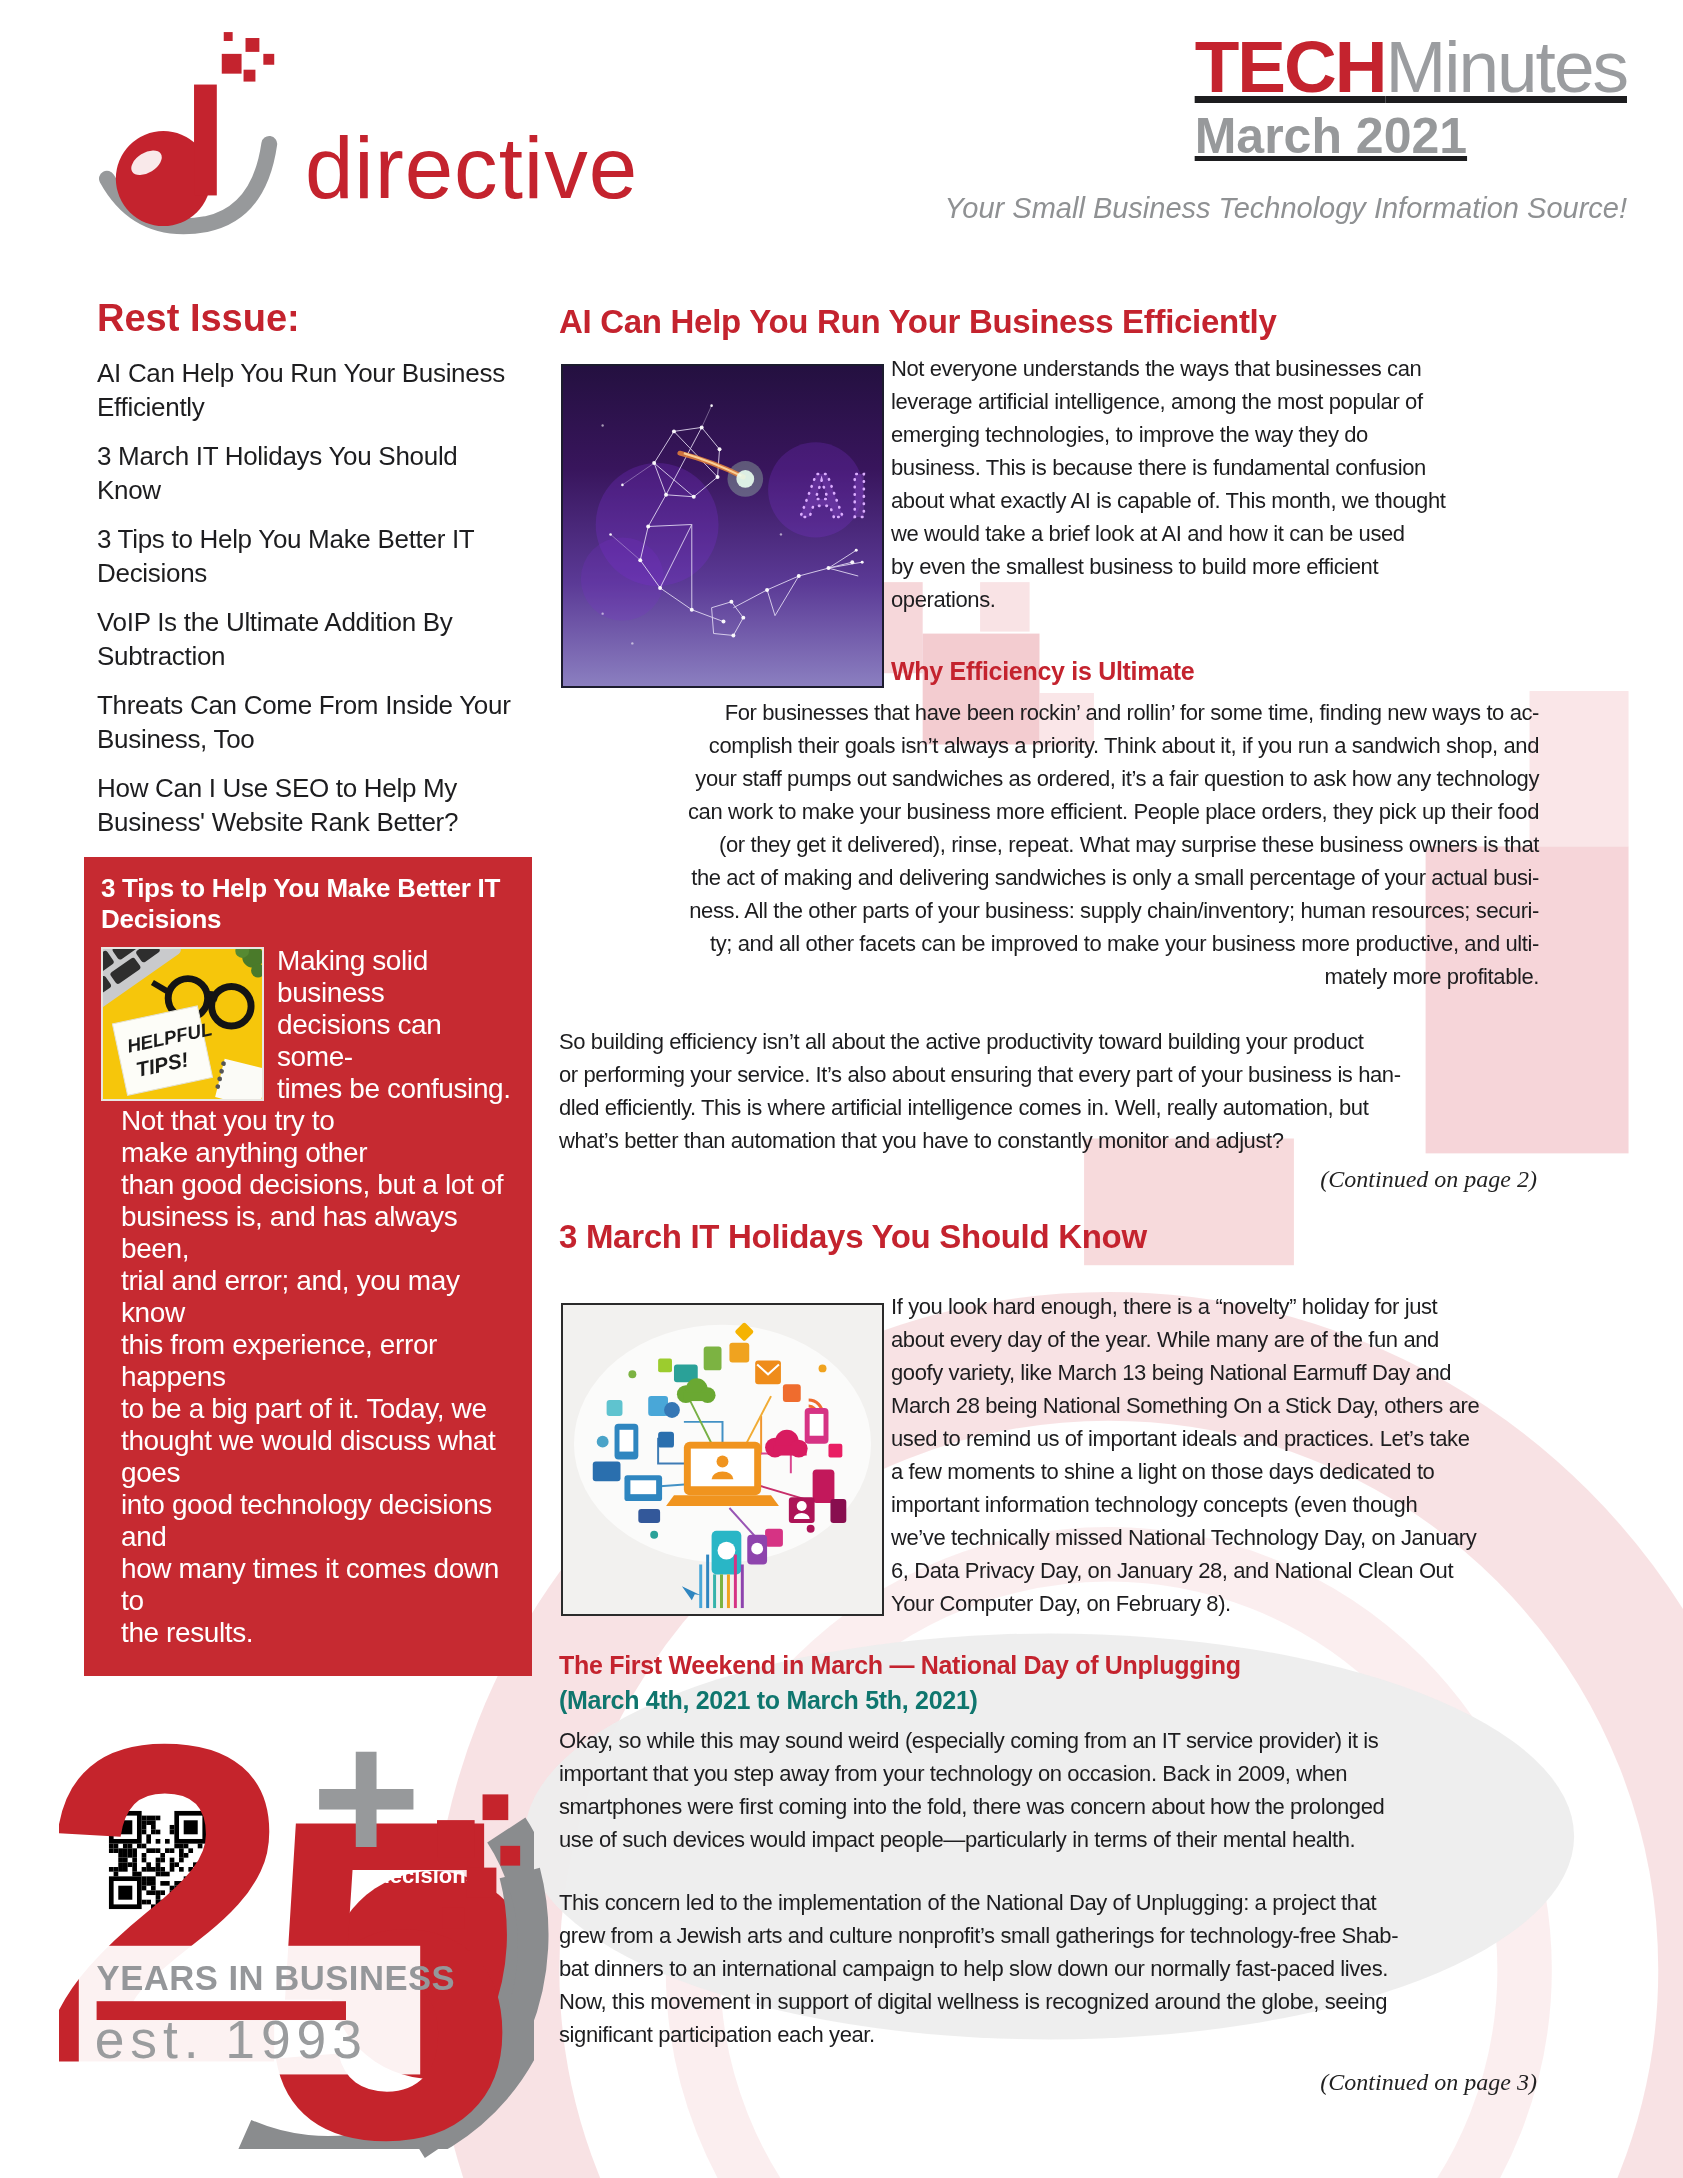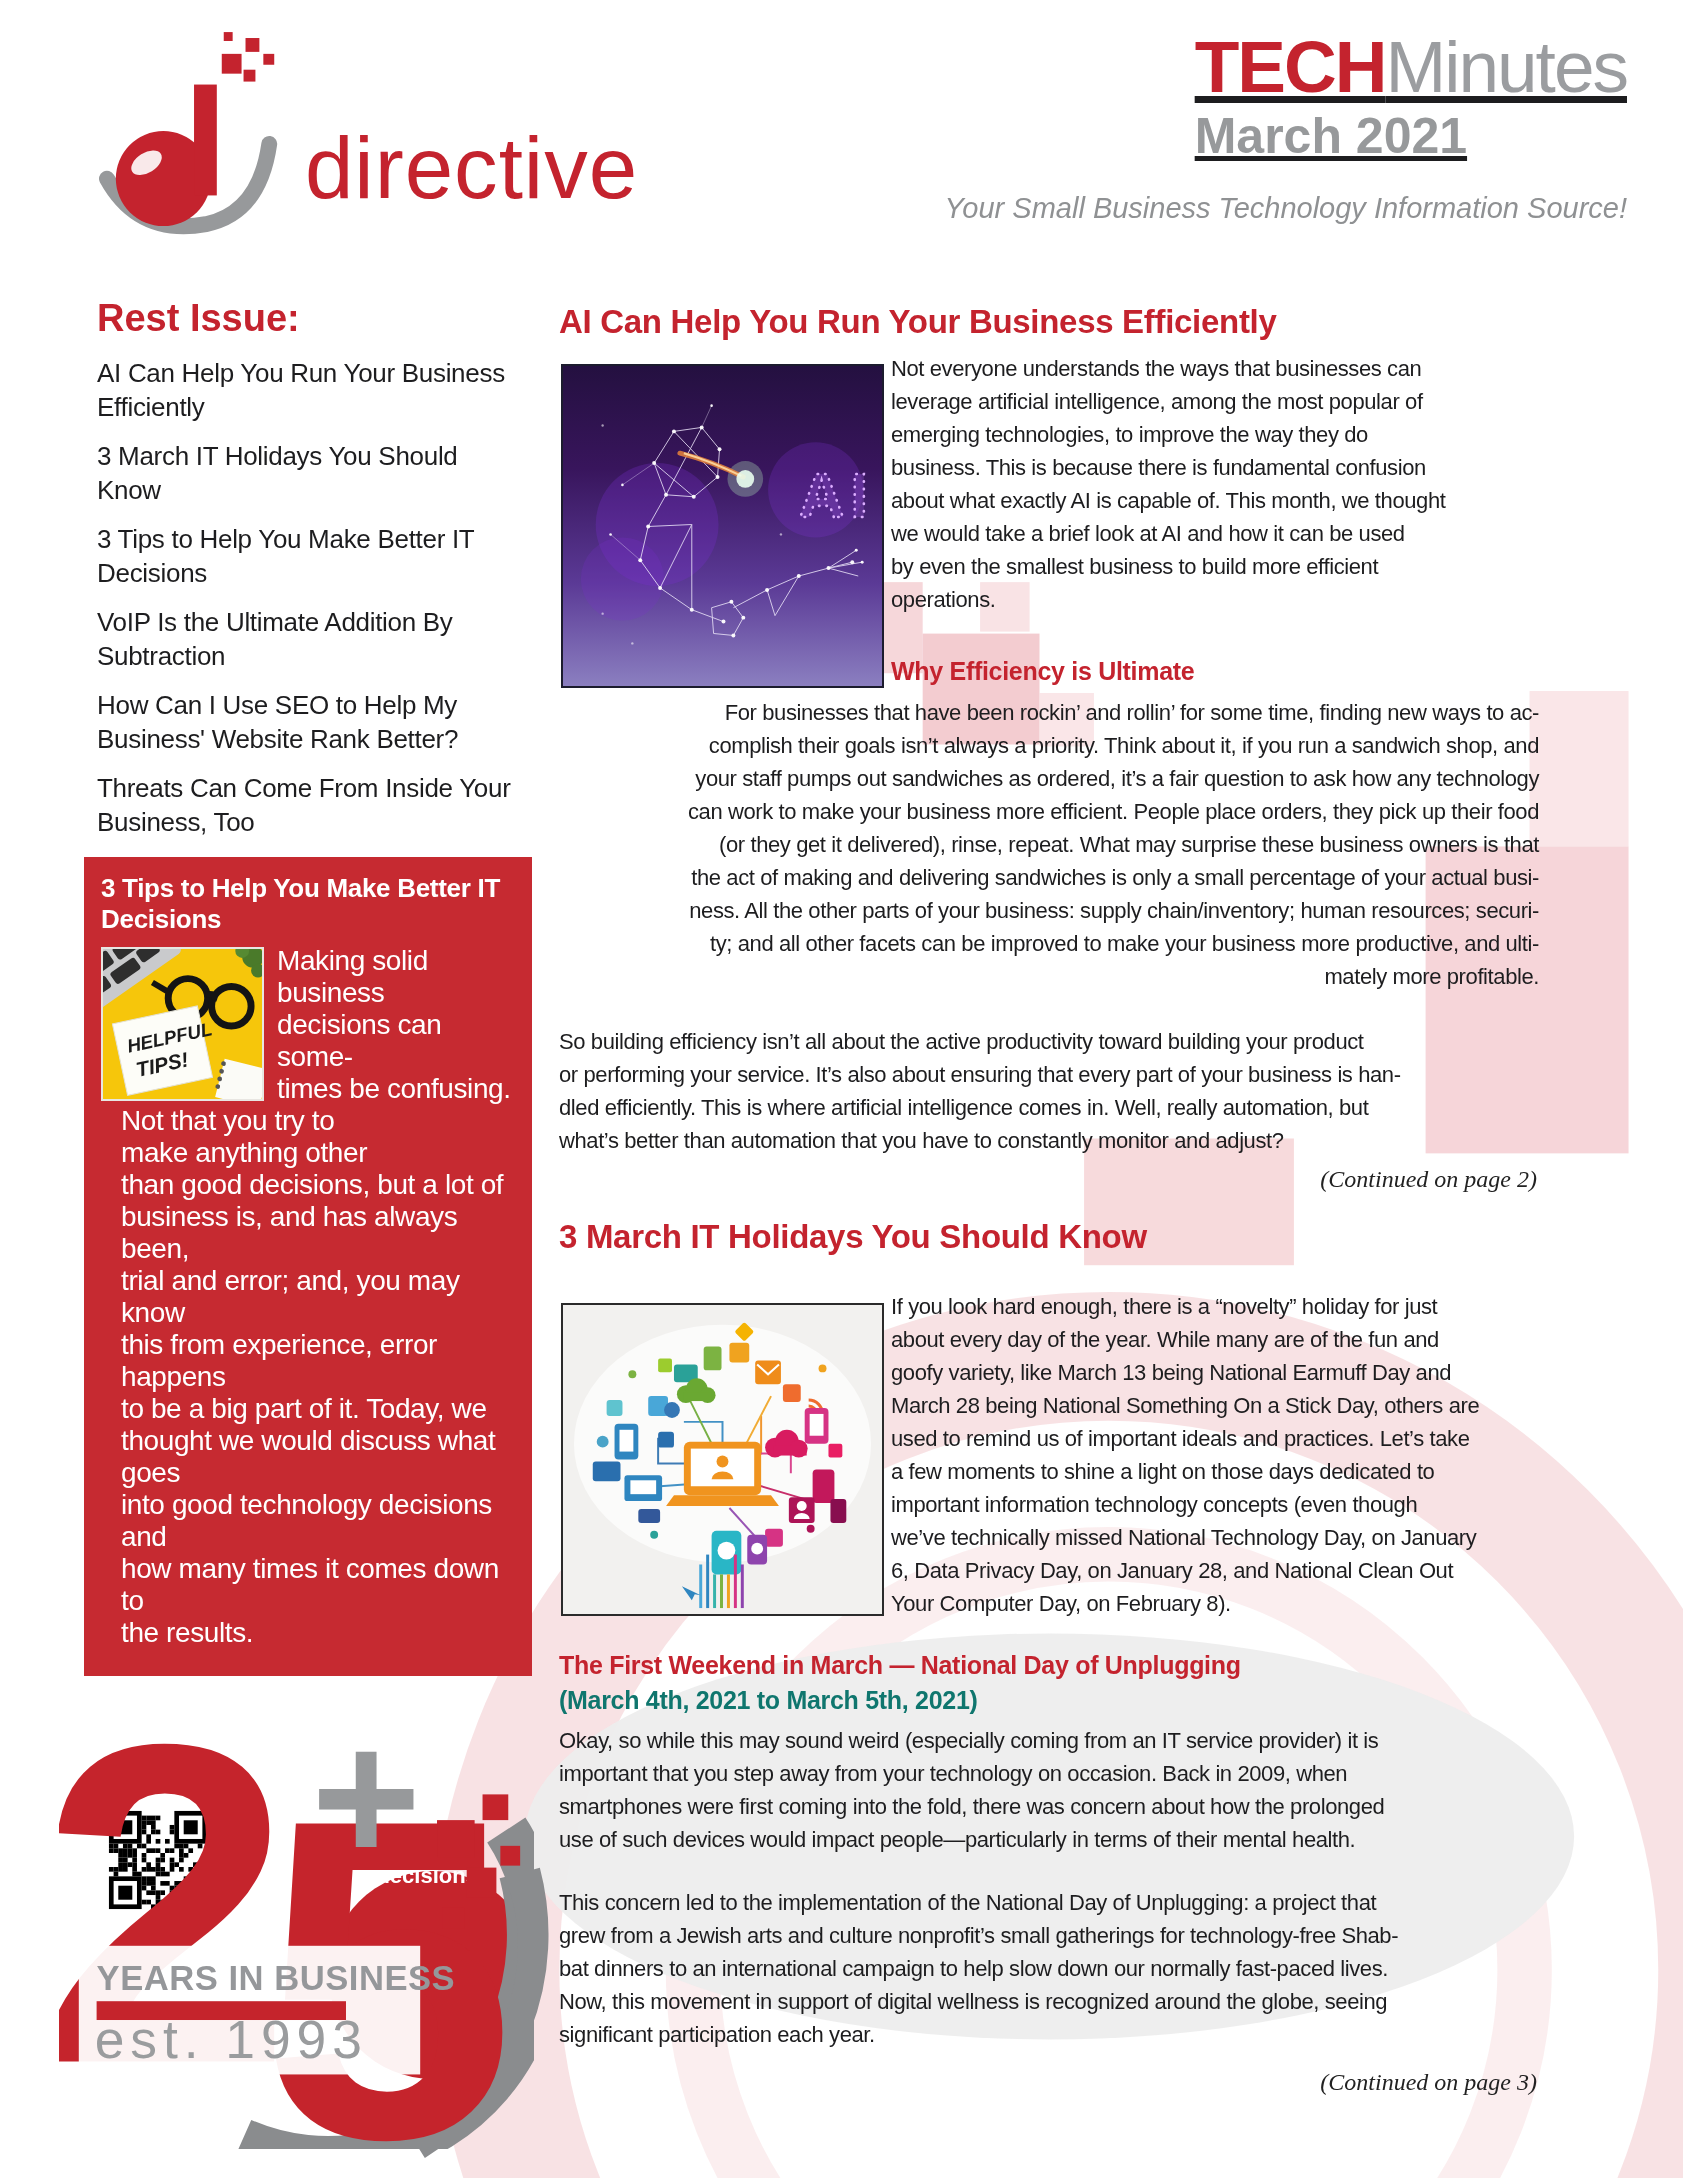--- a/index.html
+++ b/index.html
@@ -94,24 +94,24 @@
 <div id="sidebar-title" class="abs" style="z-index:2;">Rest Issue:</div>
 <div id="sidebar-list" class="abs" style="z-index:2;">
   <div class="toc-item">AI Can Help You Run Your Business
 Efficiently</div>
   <div class="toc-item">3 March IT Holidays You Should
 Know</div>
   <div class="toc-item">3 Tips to Help You Make Better IT
 Decisions</div>
   <div class="toc-item">VoIP Is the Ultimate Addition By
 Subtraction</div>
+  <div class="toc-item">Threats Can Come From Inside Your
+Business, Too</div>
   <div class="toc-item">How Can I Use SEO to Help My
 Business' Website Rank Better?</div>
-  <div class="toc-item">Threats Can Come From Inside Your
-Business, Too</div>
 </div>
 
 <div id="tips-box" class="abs" style="z-index:2;">
   <div class="tips-title">3 Tips to Help You Make Better IT
 Decisions</div>
   <div class="tips-flow">
     <div class="tips-img">
       <svg width="159" height="150" viewBox="0 0 161 152">
         <rect width="161" height="152" fill="#f6c60b"></rect>
         <g transform="rotate(-35 18 12)">

